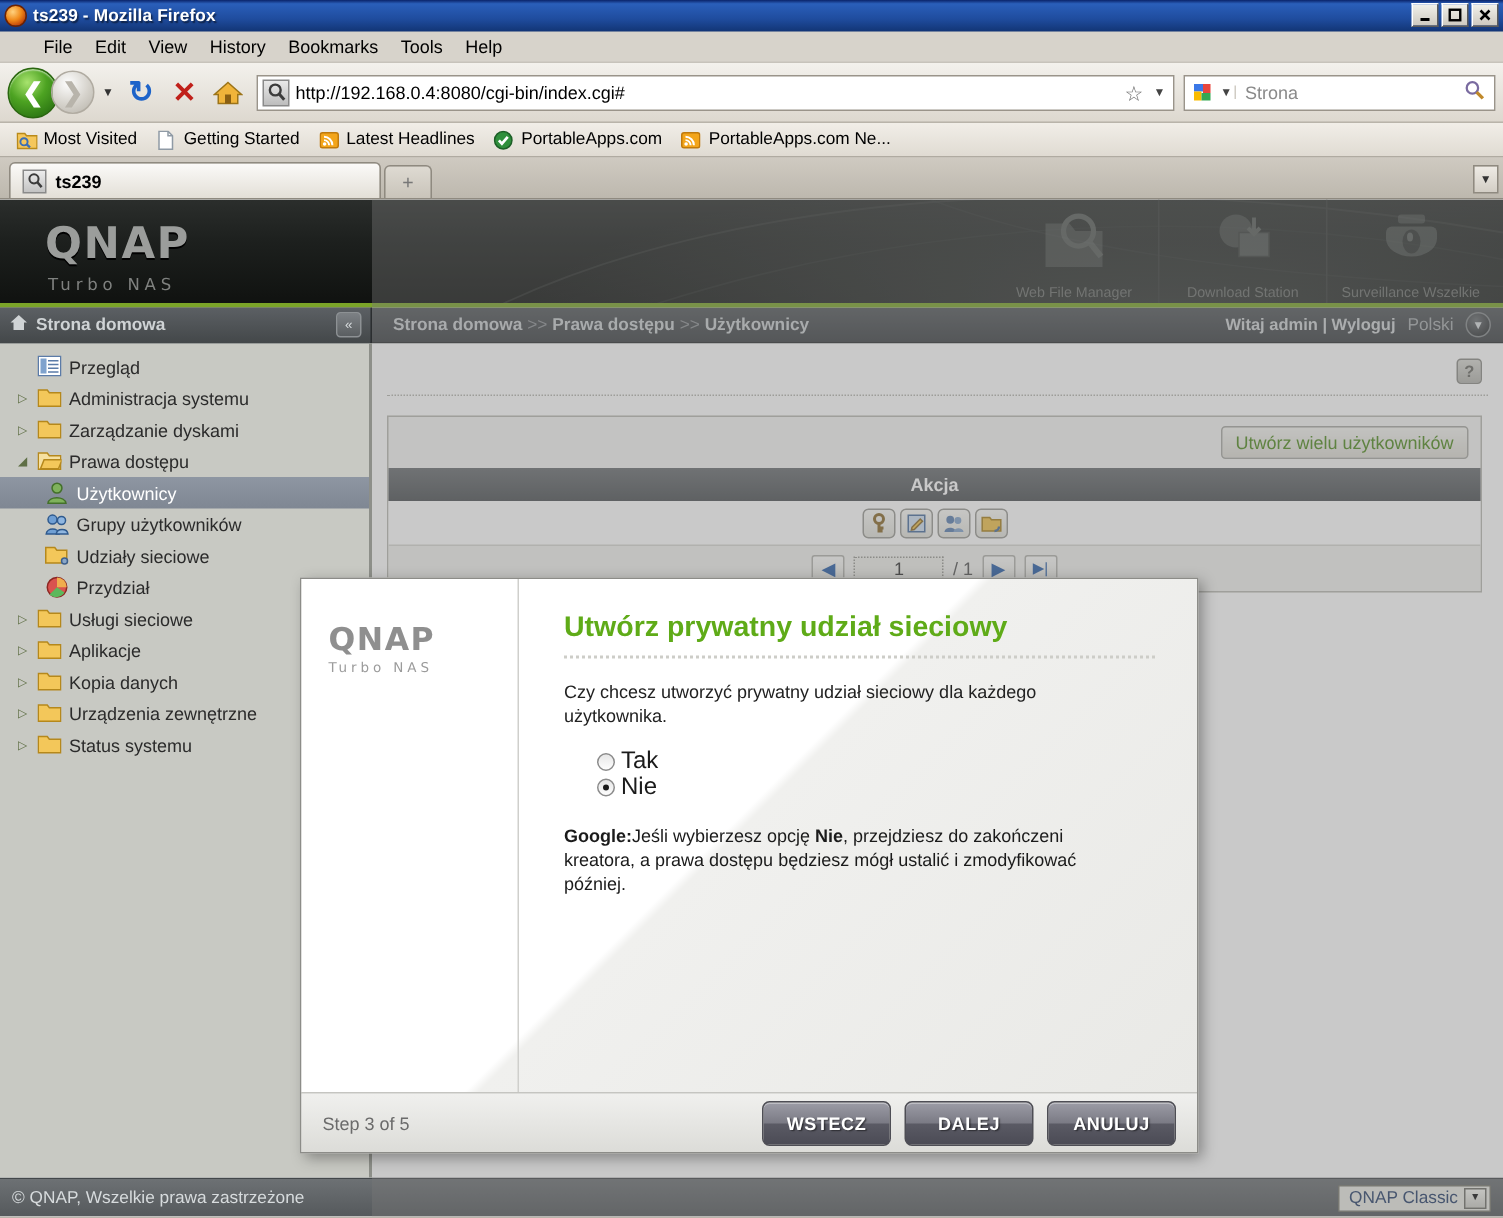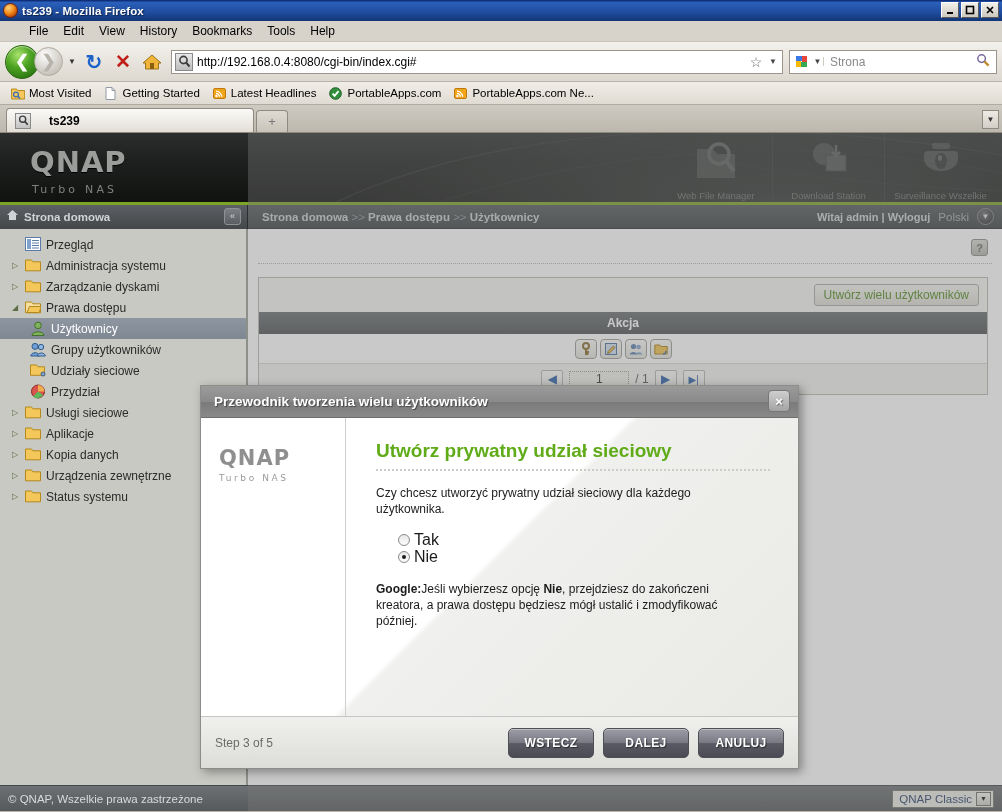--- a/index.html
+++ b/index.html
@@ -133,21 +133,21 @@
     display: flex; align-items: flex-end;
     padding-left: 6px;
     position: relative;
     border-bottom: 1px solid #8f8a80;
   }
   .tab {
     height: 24px; width: 248px;
     background: linear-gradient(to bottom,#fbfaf8,#e3dfd7);
     border: 1px solid #8f8a80; border-bottom: none;
     border-radius: 4px 4px 0 0;
-    display:flex; align-items:center; gap: 18px; padding: 0 8px;
+    display:flex; align-items:center; gap: 6px; padding: 0 8px;
     font-size: 12px; font-weight: bold;
   }
   .tab .tabico {
     width: 16px; height: 16px; flex:0 0 auto;
     display:flex;align-items:center;justify-content:center;
     background: linear-gradient(to bottom,#ececec,#c3c3c3);
     border:1px solid #8a8a8a; font-size:10px; color:#444;
   }
   .newtab {
     height: 22px; width: 32px; margin-left: 2px;
@@ -377,21 +377,21 @@
     width: 12px; height: 12px; border-radius: 50%;
     background: linear-gradient(to bottom,#e7e7e7,#fdfdfd);
     border: 1px solid #8b8b8b;
     display:flex;align-items:center;justify-content:center; flex:0 0 auto;
   }
   .rdo .dot { width: 4px; height: 4px; border-radius:50%; background:#1c1c1c; }
   .radio-row span { font-size: 16px; color:#1b1b1b; }
   .dlg-note { margin-top: 16px; font-size: 12px; color:#1b1b1b; line-height: 16px; max-width: 370px; }
   .dlg-note b { font-weight: bold; }
   .dlg-footer {
-    height: 52px;
+    height: 40px;
     background: linear-gradient(to bottom,#f0f0ee,#dcdcd8);
     border-top: 1px solid #c5c5c1;
     display:flex; align-items:center; padding: 0 14px; gap: 9px;
   }
   .dlg-step { font-size: 12px; color:#6b6b6b; }
   .dlg-footer .sp { flex:1 1 auto; }
   .dbtn {
     min-width: 86px; height: 30px; padding: 0 14px;
     border-radius: 5px; border: 1px solid #4e4e55;
     background: linear-gradient(to bottom,#9c9ca6 0%,#7b7b85 48%,#5a5a64 52%,#4b4b55 100%);
@@ -828,24 +828,20 @@
     <span class="sp"></span>
     <span class="themesel">
       <span>QNAP Classic</span>
       <span class="tcaret">▼</span>
     </span>
   </div>
 
   <div id="modal-shade"></div>
 
   <div id="overlay-dialog">
-    <div class="dlg-title">
-      <span>Przewodnik tworzenia wielu użytkowników</span>
-      <span class="dlg-close">×</span>
-    </div>
     <div class="dlg-body">
       <div class="dlg-left">
         <div class="lg">QNAP</div>
         <div class="lgs">Turbo NAS</div>
       </div>
       <div class="dlg-right">
         <div class="dlg-h1">Utwórz prywatny udział sieciowy</div>
         <div class="dlg-dots"></div>
         <div class="dlg-q">Czy chcesz utworzyć prywatny udział sieciowy dla każdego użytkownika.</div>
         <div class="radios">

